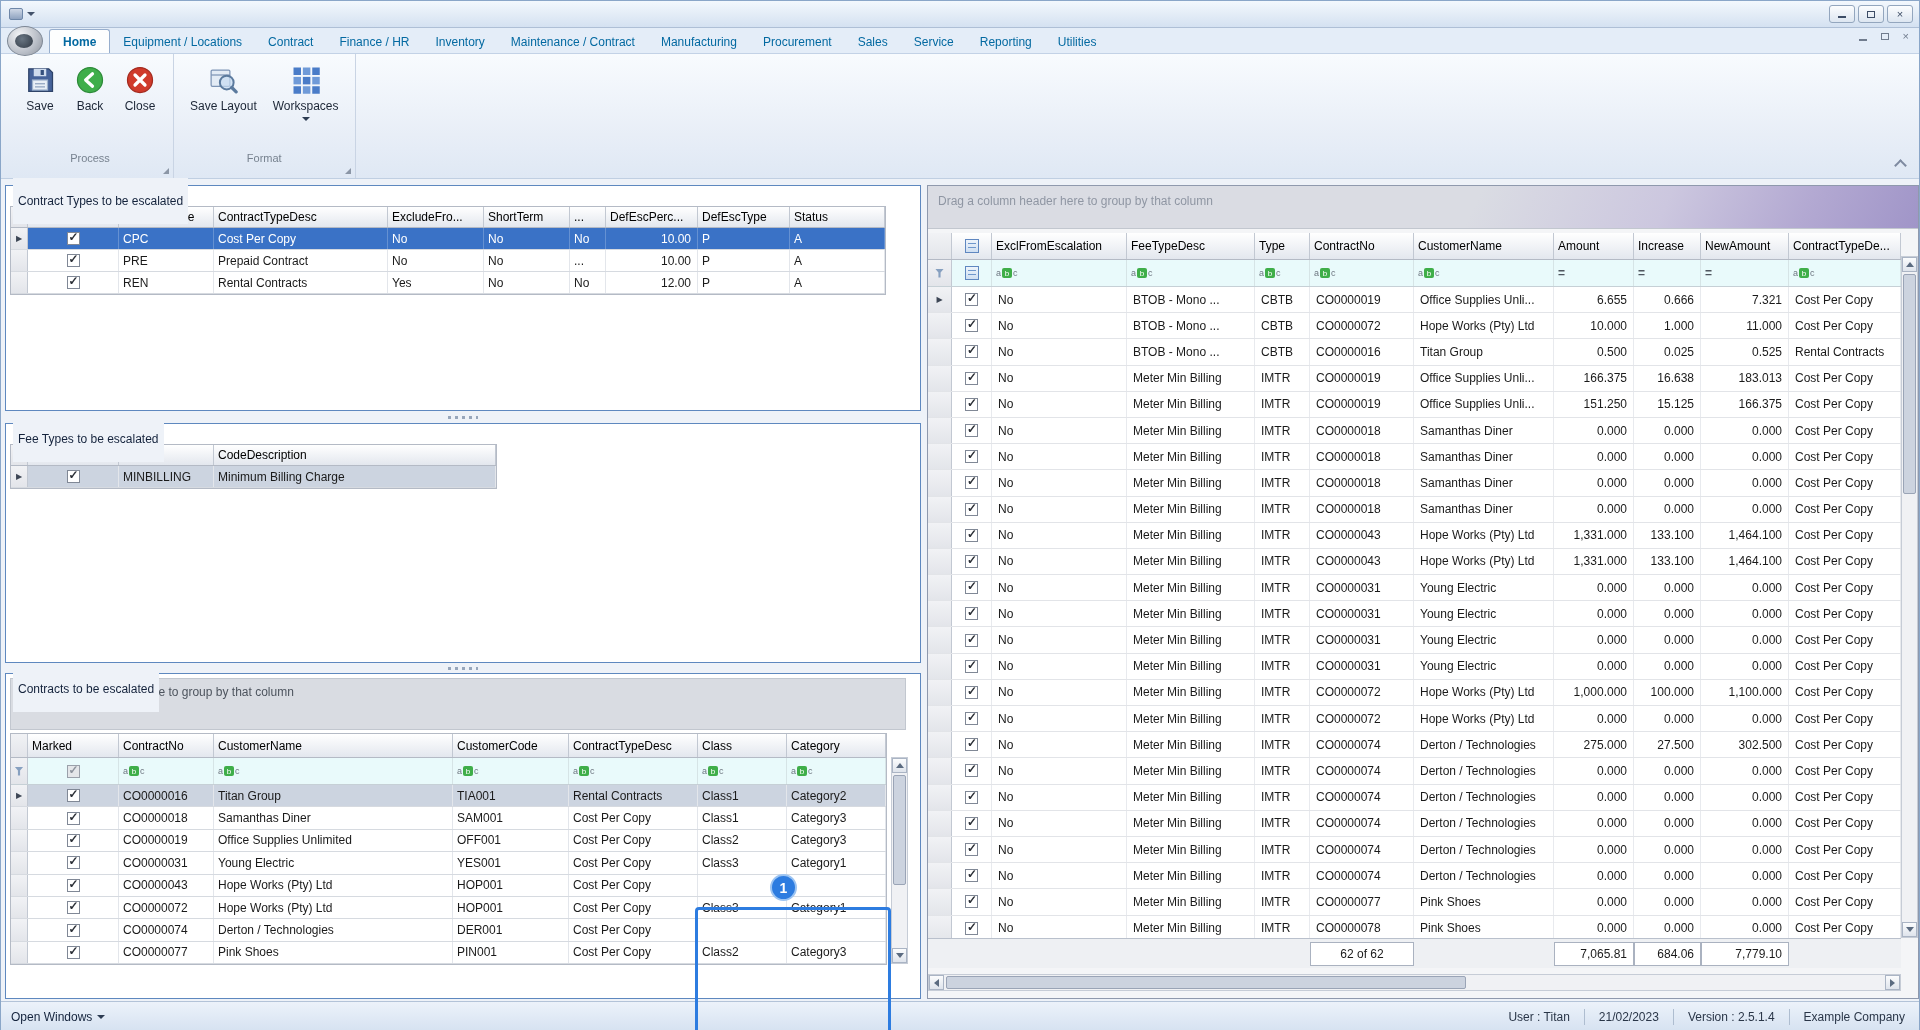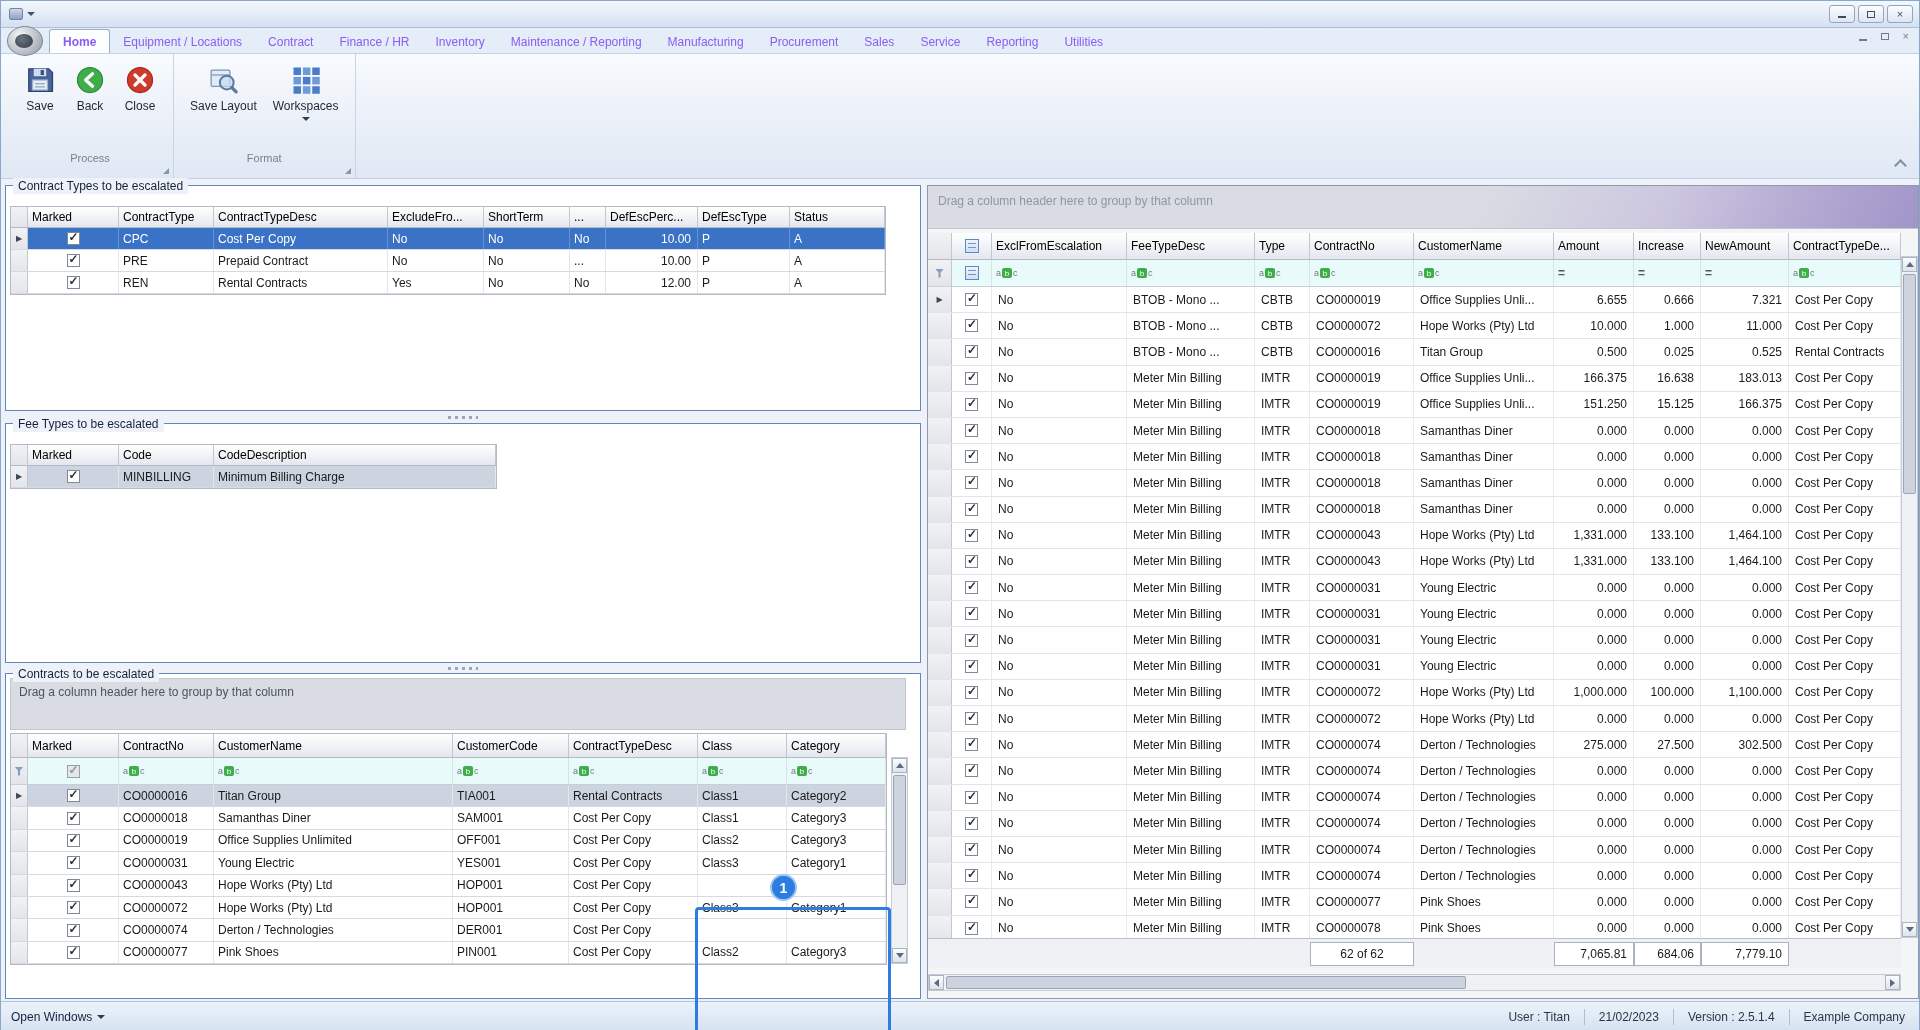--- a/index.html
+++ b/index.html
@@ -23,21 +23,21 @@
   .ic-x { font-size:11px; line-height:1; }
 
   
   .tabrow { position:absolute; left:0; top:27px; width:100%; height:26px; background:#e4edf8; border-bottom:1px solid #c3d2e6;
     display:flex; align-items:flex-end; }
   .appbtn { width:36px; height:30px; margin:0 6px -3px 6px; border-radius:50%; position:relative; z-index:3;
     background:radial-gradient(circle at 35% 30%, #f4f5f7, #b9bec7 60%, #8d939d); border:1px solid #7d8794; }
   .appbtn::after { content:""; position:absolute; left:7px; top:7px; width:18px; height:14px; border-radius:50%;
     background:radial-gradient(circle at 40% 35%, #6a7683, #2f3742); }
   .tabs { display:flex; align-items:flex-end; height:100%; }
-  .tab { padding:5px 13px 4px 13px; font-size:12px; color:#8b5cf6; white-space:nowrap; cursor:default; }
+  .tab { padding:5px 13px 4px 13px; font-size:12px; color:#0369a1; white-space:nowrap; cursor:default; }
   .tab.active { background:#fdfefe; border:1px solid #97aecd; border-bottom:none; border-radius:3px 3px 0 0; font-weight:bold; }
   .mdi-controls { position:absolute; right:10px; top:3px; display:flex; gap:14px; align-items:center; color:#707c8e; }
   .mdi-controls .ic-min, .mdi-controls .ic-max { border-color:#707c8e; background:#707c8e; }
   .mdi-controls .ic-max { background:transparent; }
 
   
   .ribbon { position:absolute; left:0; top:53px; width:100%; height:125px;
     background:linear-gradient(#f8fbfe,#e8eef7 65%, #dfe8f4); border-bottom:1px solid #c0cfe2; }
   .rgroups { display:flex; height:100%; padding-left:6px; }
   .rgroup { position:relative; display:flex; align-items:flex-start; gap:4px; padding:8px 10px 20px 10px; border-right:1px solid #c9d4e4; }
@@ -50,21 +50,21 @@
   .ribbon-collapse { position:absolute; right:14px; bottom:10px; width:10px; height:10px; }
   .ribbon-collapse::after { content:""; position:absolute; left:1px; top:3px; width:7px; height:7px;
     border-top:2px solid #7e8aa0; border-left:2px solid #7e8aa0; transform:rotate(45deg); }
 
   
   .main { position:absolute; left:0; top:178px; width:100%; height:822px; background:#eef2f8; }
 
   
   .left-col { position:absolute; left:4px; top:6px; width:916px; height:814px; }
   .panel { position:absolute; left:0; width:916px; background:#fff; border:1px solid #5e88bf; }
-  .panel-title { position:absolute; top:-8px; left:7px; background:#eef2f8; padding:1px 5px; font-size:12px; color:#14233c; z-index:2; white-space:nowrap; }
+  .panel-title { position:absolute; top:-8px; left:7px; background:#eef2f8; padding:16px 5px; font-size:12px; color:#14233c; z-index:2; white-space:nowrap; }
   .splitter { position:absolute; left:0; width:916px; display:flex; align-items:center; justify-content:center; }
   .splitter::after { content:""; width:30px; height:3px;
     background:repeating-linear-gradient(90deg,#97a6bb 0 3px, transparent 3px 7px); }
 
   
   .gridbox { position:absolute; border:1px solid #b4bac5; background:#fff; }
   .g-head { display:flex; background:linear-gradient(#ffffff,#e3e7ee); border-bottom:1px solid #b4bac5; height:21px; }
   .g-head .cell { display:flex; align-items:center; padding:0 4px; border-right:1px solid #c2c8d2; color:#000;
     overflow:hidden; white-space:nowrap; }
   .g-row { display:flex; height:22px; background:#fff; border-bottom:1px solid #d6dae0; }
@@ -176,21 +176,21 @@
 
   <div class="tabrow">
     <div class="appbtn"></div>
     <div class="tabs">
 
     <div class="tab active"><span>Home</span></div>
         <div class="tab"><span>Equipment / Locations</span></div>
         <div class="tab"><span>Contract</span></div>
         <div class="tab"><span>Finance / HR</span></div>
         <div class="tab"><span>Inventory</span></div>
-        <div class="tab"><span>Maintenance / Reporting</span></div>
+        <div class="tab"><span>Maintenance / Contract</span></div>
         <div class="tab"><span>Manufacturing</span></div>
         <div class="tab"><span>Procurement</span></div>
         <div class="tab"><span>Sales</span></div>
         <div class="tab"><span>Service</span></div>
         <div class="tab"><span>Reporting</span></div>
         <div class="tab"><span>Utilities</span></div>
       </div>
     <div class="mdi-controls">
       <span class="ic-min"></span>
       <span class="ic-max"></span>

